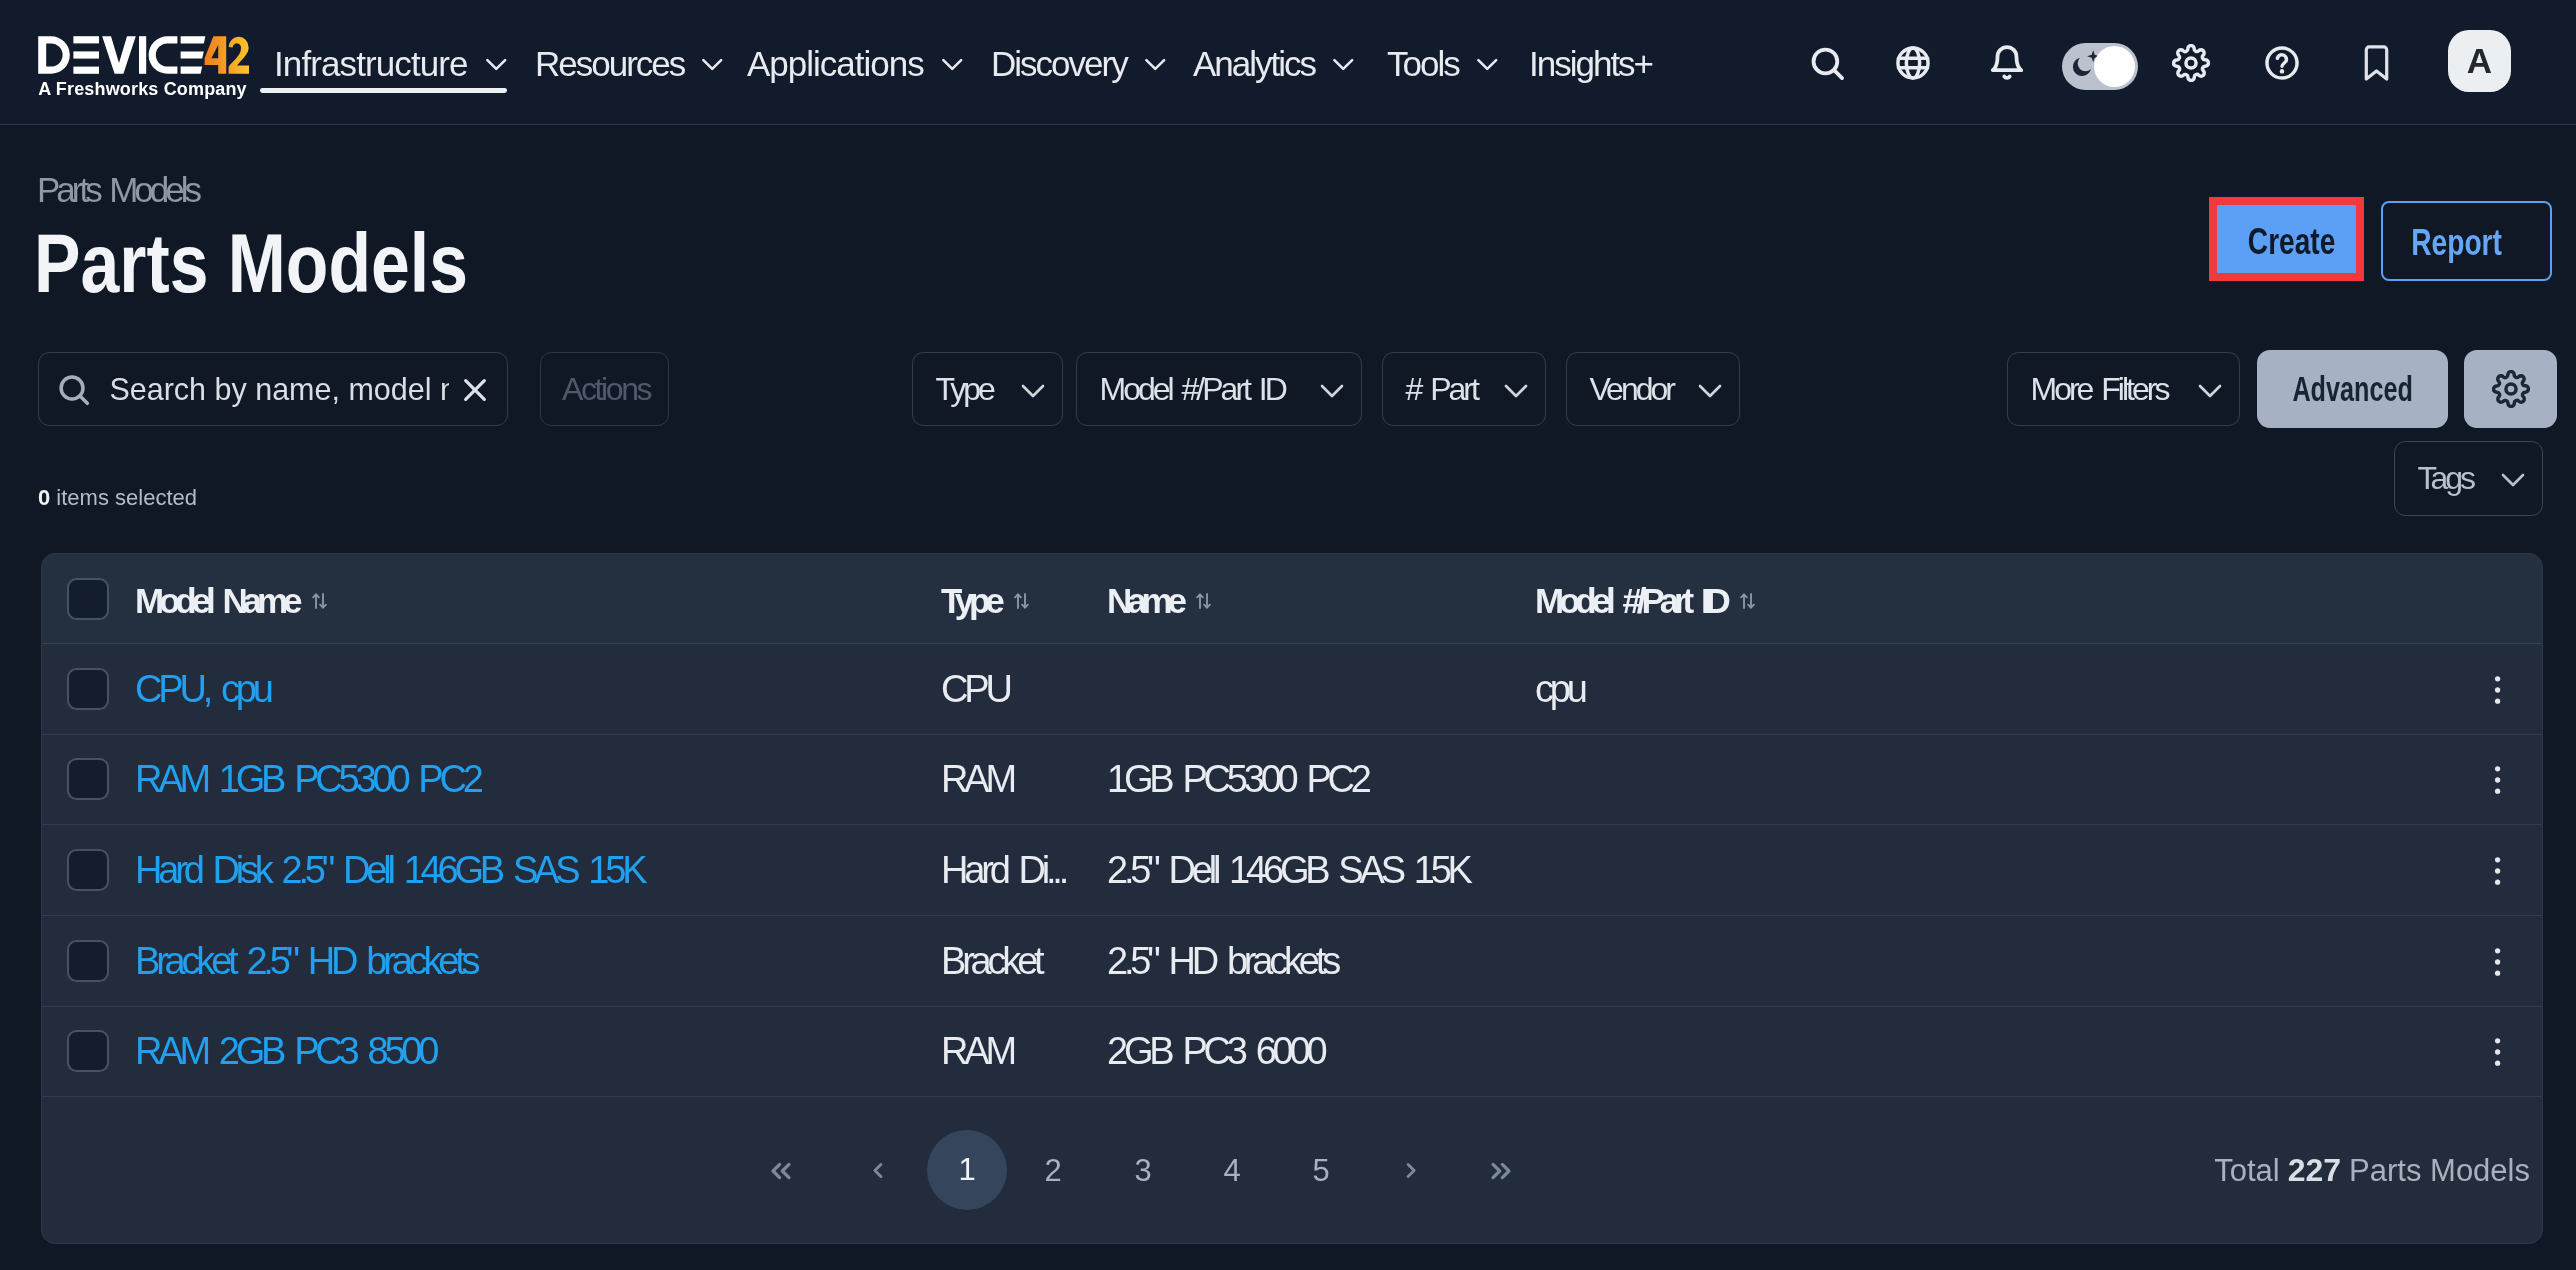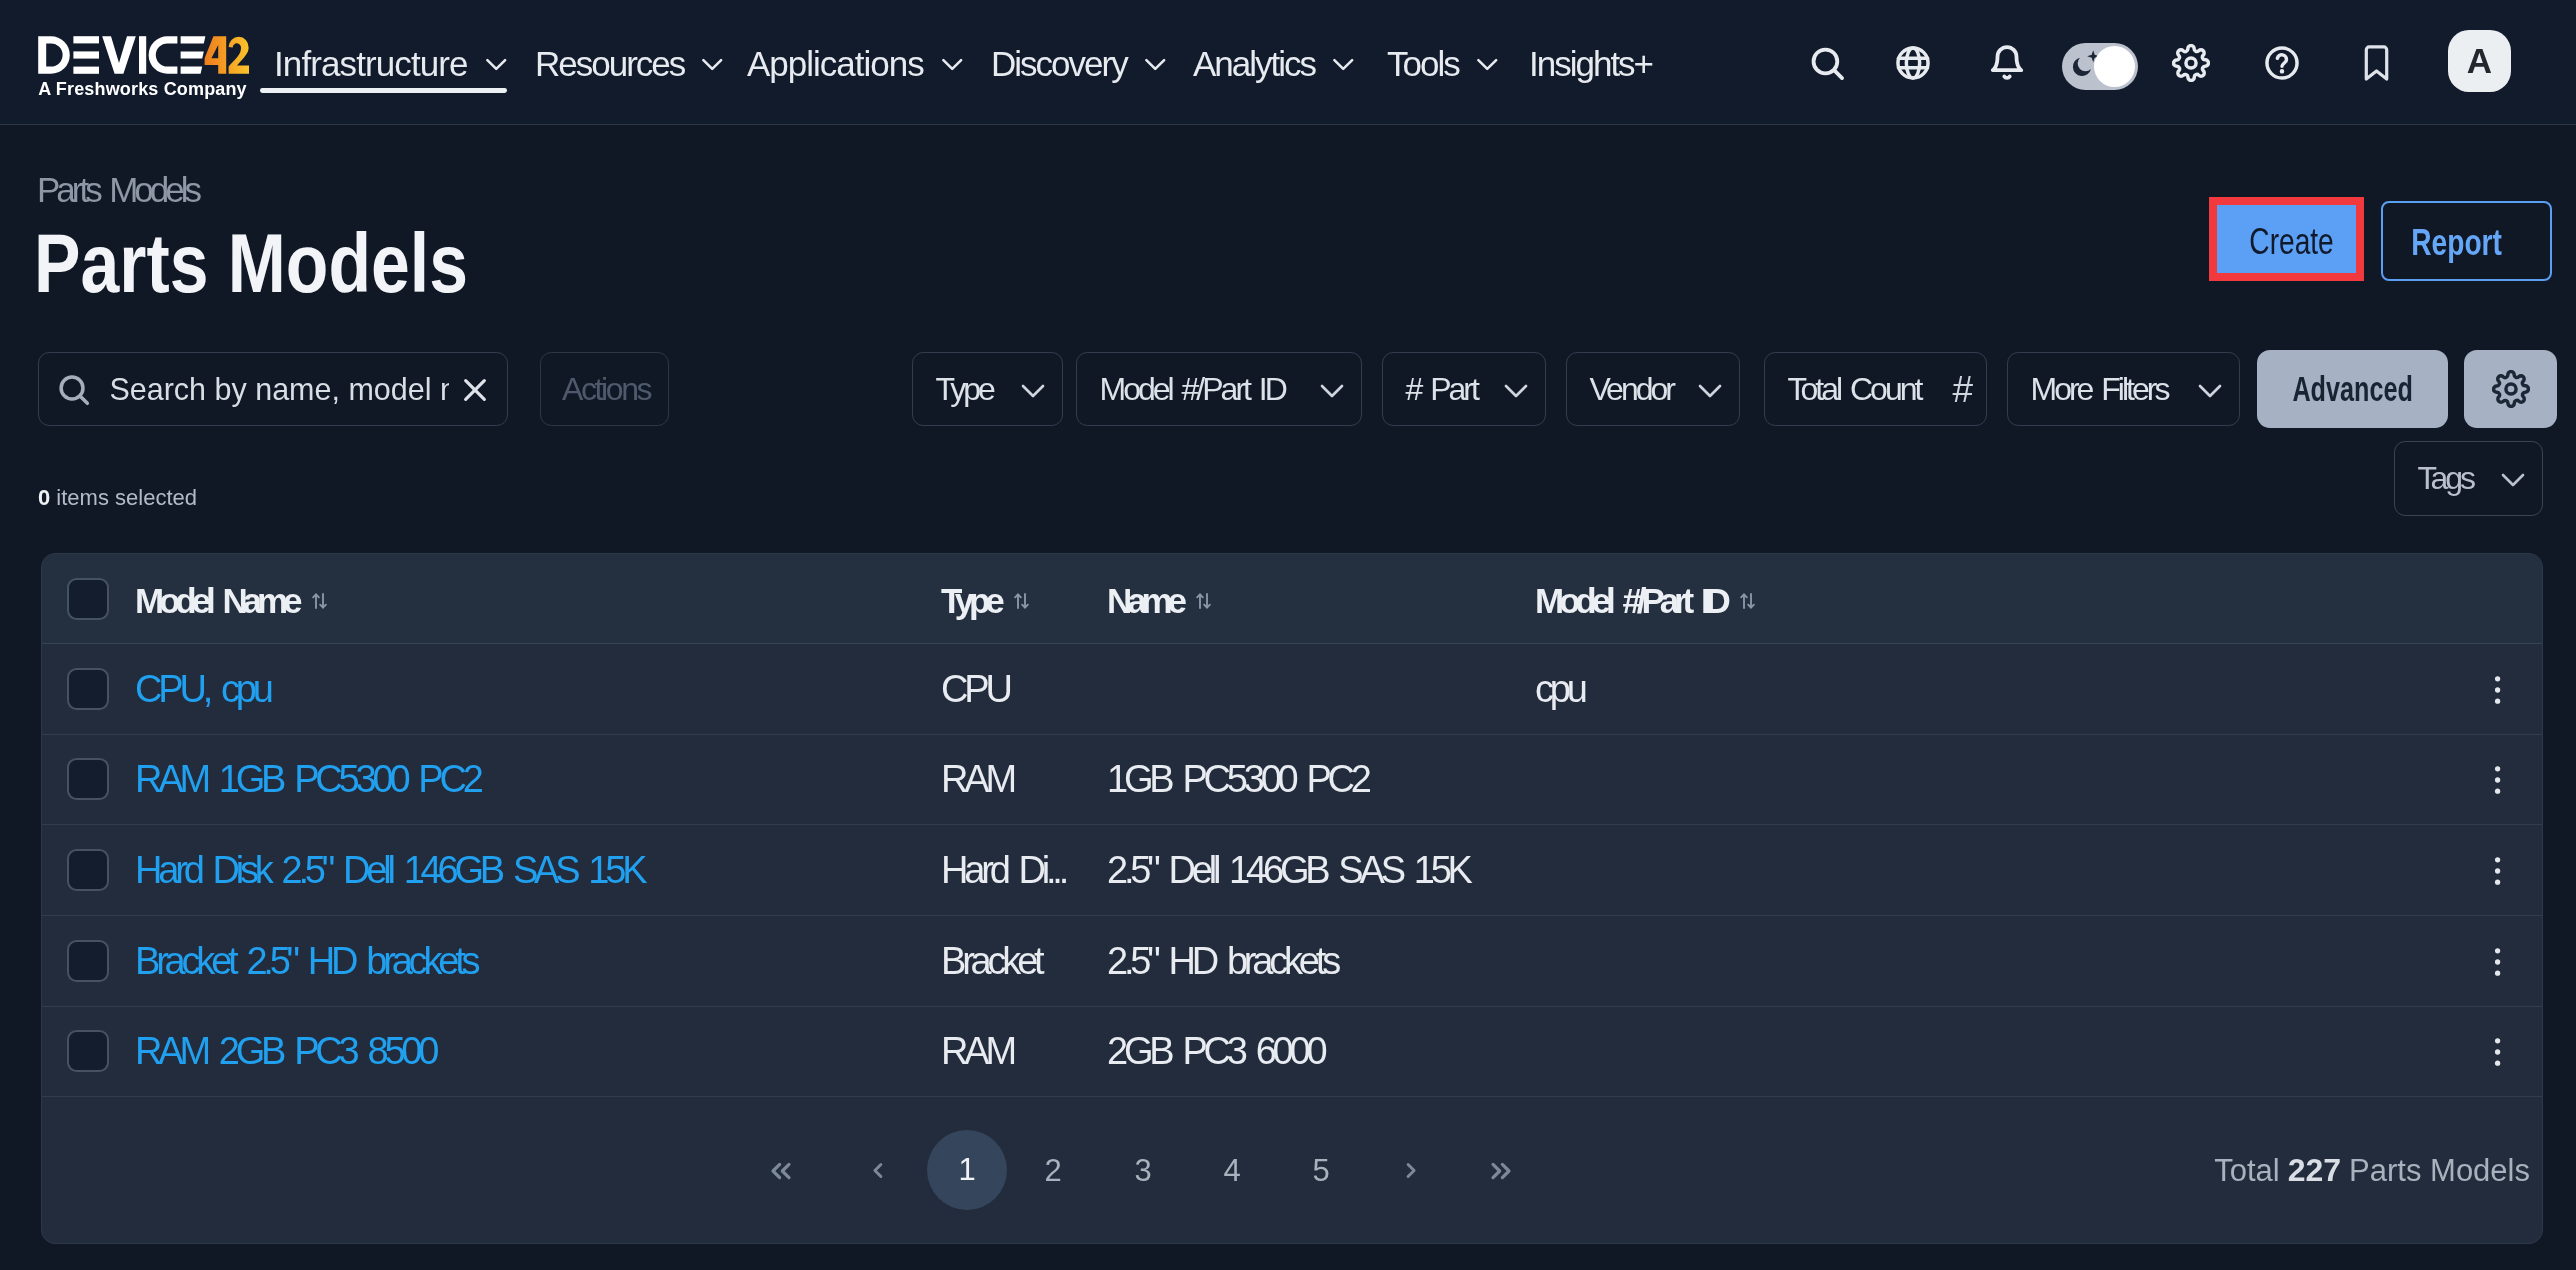--- a/index.html
+++ b/index.html
@@ -7,21 +7,21 @@
 
 #nav{position:absolute;left:0;top:0;width:2576px;height:125px;background:#111b2c;border-bottom:1.6px solid #2c3645}
 .navitem{position:absolute;top:46px;font-size:35px;line-height:35px;letter-spacing:-2px;color:#e7eaee;white-space:nowrap}
 .navitem svg{vertical-align:middle;margin-left:13px;position:relative;top:-3.2px}
 #underline{position:absolute;left:260px;top:88px;width:247px;height:4.8px;background:#eef1f4;border-radius:2.4px}
 .nicon{position:absolute;top:44px}
 
 #crumb{position:absolute;left:37px;top:172px;font-size:35px;line-height:35px;letter-spacing:-4px;word-spacing:4.8px;color:#8d97a6}
 #h1{position:absolute;left:34px;top:222px;font-size:83px;line-height:83px;font-weight:bold;color:#f2f4f7;transform:scaleX(.84);transform-origin:left top;white-space:nowrap}
 #createWrap{position:absolute;left:2209px;top:197px;width:155px;height:84px;border:8px solid #f23a3e}
-#createBtn{position:absolute;left:0;top:0;width:139px;height:68px;background:#5ba0f5;display:flex;align-items:center;justify-content:center;font-size:37px;color:#101a2b;font-weight:normal;padding-left:9.6px;padding-top:6.4px}
+#createBtn{position:absolute;left:0;top:0;width:139px;height:68px;background:#5ba0f5;display:flex;align-items:center;justify-content:center;font-size:37px;color:#101a2b;font-weight:bold;padding-left:9.6px;padding-top:6.4px}
 .cx{display:inline-block;transform:scaleX(.76)}
 #reportBtn{position:absolute;left:2381px;top:201px;width:171px;height:80px;border:2.4px solid #5b9ff2;border-radius:8px;display:flex;align-items:center;justify-content:center;font-size:37px;color:#66a6f7;font-weight:bold;padding-right:20px;padding-top:4.8px}
 
 .box{position:absolute;top:352px;height:74px;border:1.6px solid #323e50;border-radius:11.2px;display:flex;align-items:center;padding-top:1.6px;font-size:32px;letter-spacing:-3px;word-spacing:4px;color:#dde2e9;white-space:nowrap}
 #search{left:38px;width:470px;color:#d9dee5;letter-spacing:0;word-spacing:0;font-size:30.5px;justify-content:flex-start}
 #search svg.mag{margin-left:17px}
 #search .txt{margin-left:18.4px;width:340px;overflow:hidden;flex:0 0 auto}
 #search .sp{flex:1 1 auto}
 #search svg.xx{margin-right:16px;flex:0 0 auto}
 #actions{left:540px;width:129px;border-color:#2c3747;color:#4e5a6b;justify-content:space-between;padding:0 21px}
@@ -176,21 +176,20 @@
       </svg></div>
 <div class="box chip" id="fModel">Model #/Part ID<svg width="32" height="32" viewBox="0 0 24 24" fill="none" stroke="#cfd5dd" stroke-width="2" stroke-linecap="round" stroke-linejoin="round">
         <polyline points="4.5 9 12 16.5 19.5 9"></polyline>
       </svg></div>
 <div class="box chip" id="fPart"># Part<svg width="32" height="32" viewBox="0 0 24 24" fill="none" stroke="#cfd5dd" stroke-width="2" stroke-linecap="round" stroke-linejoin="round">
         <polyline points="4.5 9 12 16.5 19.5 9"></polyline>
       </svg></div>
 <div class="box chip" id="fVendor">Vendor<svg width="32" height="32" viewBox="0 0 24 24" fill="none" stroke="#cfd5dd" stroke-width="2" stroke-linecap="round" stroke-linejoin="round">
         <polyline points="4.5 9 12 16.5 19.5 9"></polyline>
       </svg></div>
-<div class="box chip" id="fCount">Total Count<span style="font-size:37px;color:#cfd5dd;letter-spacing:0">#</span></div>
 <div class="box chip" id="fMore">More Filters<svg width="32" height="32" viewBox="0 0 24 24" fill="none" stroke="#cfd5dd" stroke-width="2" stroke-linecap="round" stroke-linejoin="round">
         <polyline points="4.5 9 12 16.5 19.5 9"></polyline>
       </svg></div>
 <div id="advBtn">
       <span style="display:inline-block;transform:scaleX(.72)">Advanced</span>
     </div>
 <div id="gearBtn">
       <svg width="38" height="38" viewBox="0 0 24 24" fill="none" stroke="#1d2635" stroke-width="2.2" stroke-linecap="round" stroke-linejoin="round">
         <circle cx="12" cy="12" r="3.2"></circle>
         <path d="M19.4 15a1.65 1.65 0 0 0 .33 1.82l.06.06a2 2 0 0 1-2.83 2.83l-.06-.06a1.65 1.65 0 0 0-1.82-.33 1.65 1.65 0 0 0-1 1.51V21a2 2 0 0 1-4 0v-.09A1.65 1.65 0 0 0 9 19.4a1.65 1.65 0 0 0-1.82.33l-.06.06a2 2 0 0 1-2.83-2.83l.06-.06a1.65 1.65 0 0 0 .33-1.82 1.65 1.65 0 0 0-1.51-1H3a2 2 0 0 1 0-4h.09A1.65 1.65 0 0 0 4.6 9a1.65 1.65 0 0 0-.33-1.82l-.06-.06a2 2 0 0 1 2.83-2.83l.06.06a1.65 1.65 0 0 0 1.82.33H9a1.65 1.65 0 0 0 1-1.51V3a2 2 0 0 1 4 0v.09a1.65 1.65 0 0 0 1 1.51 1.65 1.65 0 0 0 1.82-.33l.06-.06a2 2 0 0 1 2.83 2.83l-.06.06a1.65 1.65 0 0 0-.33 1.82V9a1.65 1.65 0 0 0 1.51 1H21a2 2 0 0 1 0 4h-.09a1.65 1.65 0 0 0-1.51 1z"></path>

